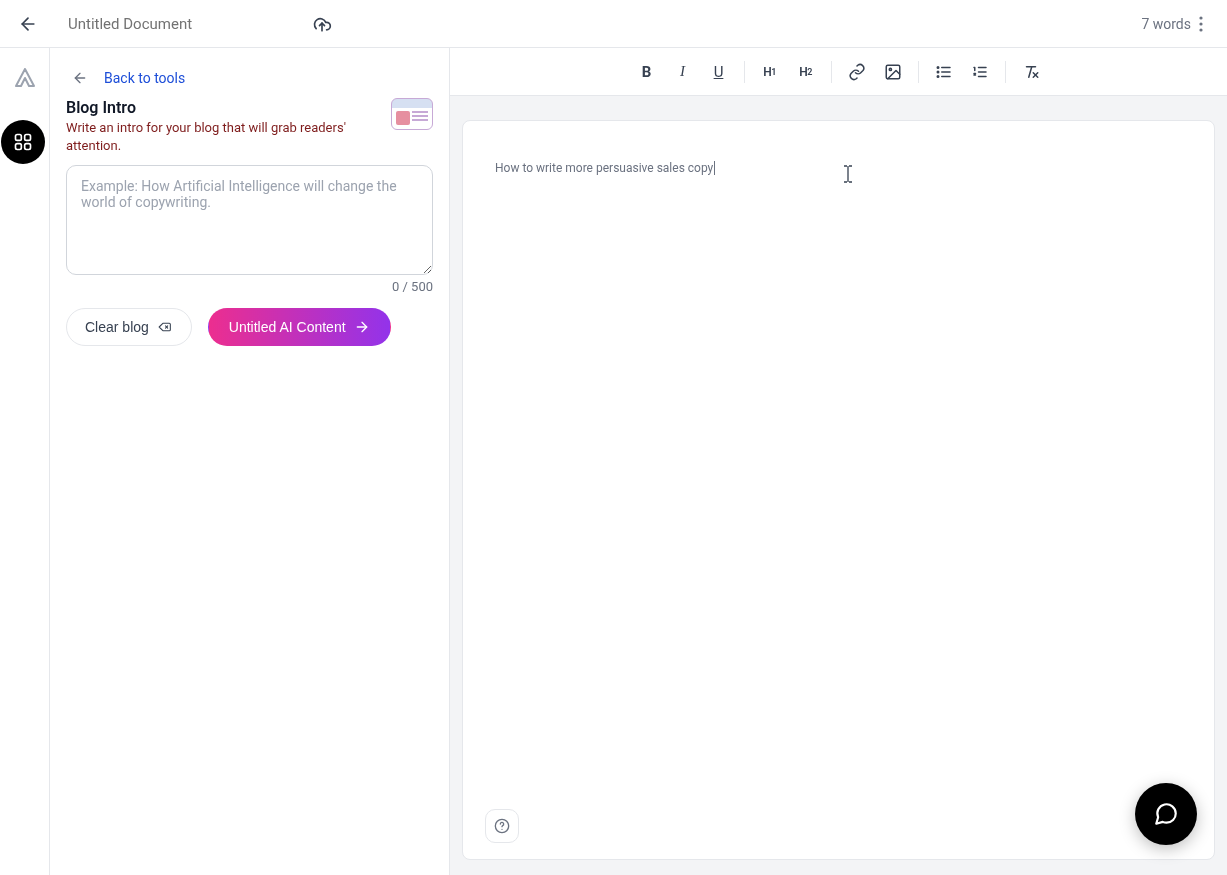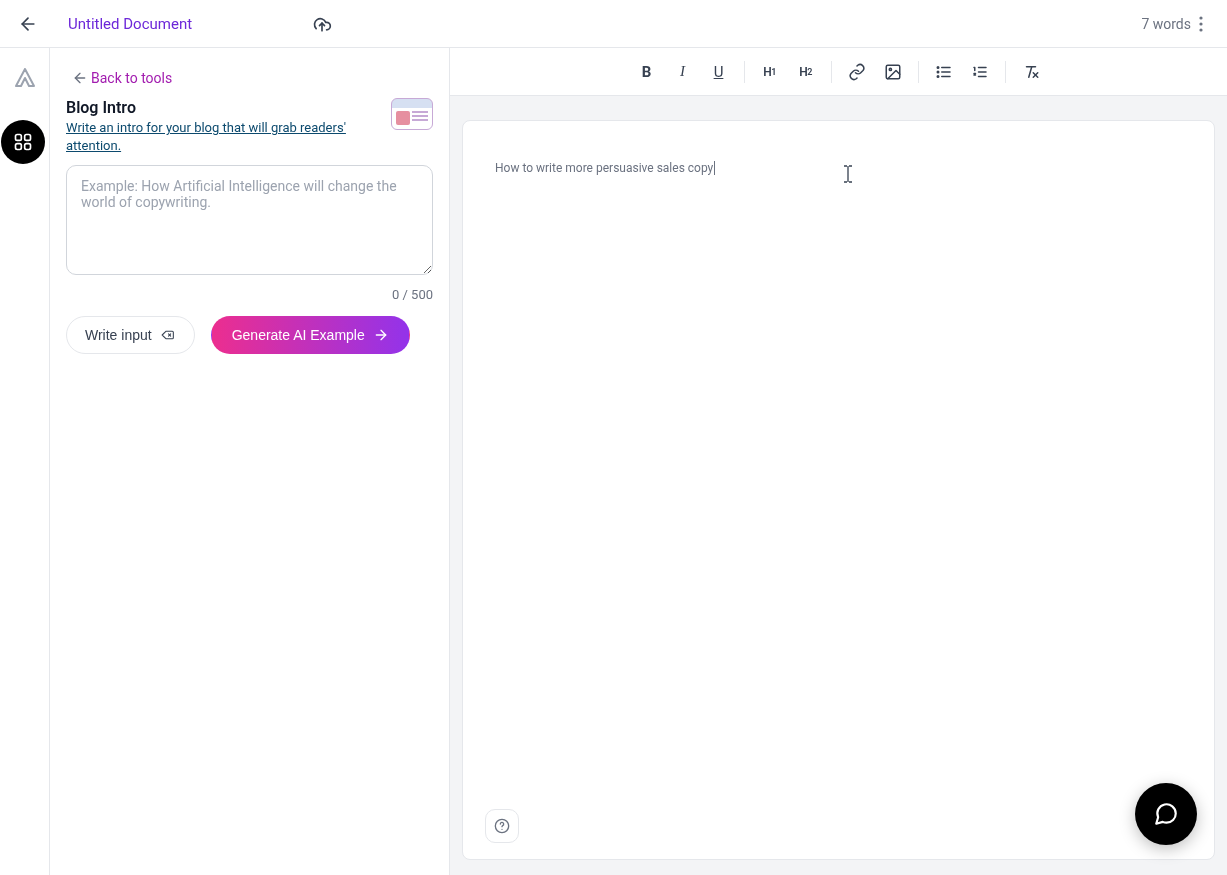--- a/index.html
+++ b/index.html
@@ -1,49 +1,49 @@
 <!DOCTYPE html>
 <html><head>
 <meta charset="utf-8">
 <style>
 * { box-sizing: border-box; margin: 0; padding: 0; }
 body { font-family: -apple-system, BlinkMacSystemFont, 'Segoe UI', Roboto, sans-serif; background: #fff; color: #1f2937; width: 1227px; height: 875px; overflow: hidden; }
 
 
 .header { height: 48px; display: flex; align-items: center; padding: 0 16px; border-bottom: 1px solid #e5e7eb; }
 .header .back { width: 24px; height: 24px; display: flex; align-items: center; justify-content: center; cursor: pointer; }
-.header .title { margin-left: 28px; color: #6d28d9; font-size: 15px; flex: 0 0 auto; }
+.header .title { margin-left: 28px; color: #737373; font-size: 15px; flex: 0 0 auto; }
 .header .cloud { margin-left: 120px; width: 20px; height: 20px; cursor: pointer; color: #374151; }
 .header .spacer { flex: 1; }
 .header .words { color: #6b7280; font-size: 14px; margin-right: 0; }
 .header .kebab { width: 20px; height: 20px; cursor: pointer; display:flex; align-items:center; justify-content:center; }
 
 
 .main { display: flex; height: calc(875px - 48px); }
 
 
 .rail { width: 50px; border-right: 1px solid #e5e7eb; display: flex; flex-direction: column; align-items: center; padding-top: 18px; gap: 30px; }
 .rail .logo { width: 24px; height: 24px; color: #9ca3af; }
 .rail .apps { width: 44px; height: 44px; border-radius: 50%; background: #000; display:flex; align-items:center; justify-content:center; color:#fff; cursor:pointer; margin-left:-4px;}
 
 
 .panel { width: 400px; border-right: 1px solid #e5e7eb; padding: 18px 16px 16px 16px; }
-.backtools { display: flex; gap: 3px; color: #a21caf; font-size: 14px; cursor: pointer; padding: 4px 0 12px 6px; }
+.backtools { display: flex; gap: 16px; color: #1d4ed8; font-size: 14px; cursor: pointer; padding: 4px 0 12px 6px; }
 .tool-head { display: flex; align-items: flex-start; gap: 12px; }
 .tool-head .tcol { flex: 1; }
 .tool-head .tname { font-weight: 600; font-size: 16px; color: #111827; }
-.tool-head .tdesc { font-size: 13px; color: #0c4a6e; margin-top: 2px; line-height: 1.4; max-width: 300px; text-decoration: underline; }
+.tool-head .tdesc { font-size: 13px; color: #7f1d1d; margin-top: 2px; line-height: 1.4; max-width: 300px; }
 .tool-head .ticon { width: 42px; height: 32px; border: 1px solid #c7a9d6; border-radius: 6px; background: linear-gradient(#d6e0f2,#d6e0f2 30%,#fff 30%); position: relative; overflow:hidden; flex-shrink:0;}
 .tool-head .ticon::before { content:""; position:absolute; left:4px; top:12px; width:14px; height:14px; background:#e68fa0; border-radius:2px;}
 .tool-head .ticon::after { content:""; position:absolute; right:4px; top:12px; width:16px; height:2px; background:#c7a9d6; box-shadow:0 4px 0 #c7a9d6, 0 8px 0 #c7a9d6;}
 .field-label { font-size: 14px; font-weight: 500; margin-top: 24px; color: #111827; }
 .ta-wrap { margin-top: 10px; }
 textarea.ta { width: 100%; height: 110px; border: 1px solid #d1d5db; border-radius: 10px; padding: 12px 14px; font-size: 14px; font-family: inherit; resize: vertical; color:#111827;}
 textarea.ta::placeholder { color: #9ca3af; }
-.counter { text-align: right; font-size: 13px; color: #6b7280; margin-top: 8px; }
+.counter { text-align: right; font-size: 13px; color: #6b7280; }
 .actions { display: flex; gap: 16px; margin-top: 14px; align-items:center; }
 .btn { border-radius: 999px; font-size: 14px; font-weight: 500; padding: 10px 18px; display:inline-flex; align-items:center; gap:8px; cursor:pointer; border:1px solid transparent;}
 .btn.clear { background:#fff; border-color:#e5e7eb; color:#374151; }
 .btn.gen { background: linear-gradient(90deg, #ec2e8f 0%, #9333ea 100%); color:#fff; padding:10px 20px; }
 
 
 .editor-wrap { flex: 1; display:flex; flex-direction:column; background:#f3f4f6; }
 .toolbar { height: 48px; background:#fff; display:flex; align-items:center; justify-content:center; gap: 2px; border-bottom:1px solid #e5e7eb; }
 .tbtn { width: 34px; height: 34px; display:flex; align-items:center; justify-content:center; color:#374151; cursor:pointer; border-radius:6px; font-size:15px;}
 .tsep { width:1px; height:22px; background:#e5e7eb; margin:0 6px; }
@@ -123,29 +123,29 @@
         <div class="tdesc">Write an intro for your blog that will grab readers' attention.</div>
       </div>
       <div class="ticon"></div>
     </div>
     <div class="ta-wrap">
       <textarea class="ta" placeholder="Example: How Artificial Intelligence will change the world of copywriting." style=""></textarea>
     </div>
     <div class="counter">0 / 500</div>
     <div class="actions">
       <button class="btn clear">
-        <span>Write input</span>
+        <span>Clear blog</span>
         <svg width="16" height="16" viewBox="0 0 24 24" fill="none" stroke="#374151" stroke-width="2" stroke-linecap="round" stroke-linejoin="round">
             <path d="M21 5H9l-7 7 7 7h12a2 2 0 0 0 2-2V7a2 2 0 0 0-2-2z" transform="scale(0.8) translate(2,3)"></path>
             <line x1="14" y1="10" x2="18" y2="14" transform="scale(0.8) translate(2,3)"></line>
             <line x1="18" y1="10" x2="14" y2="14" transform="scale(0.8) translate(2,3)"></line>
           </svg>
       </button>
       <button class="btn gen">
-        <span>Generate AI Example</span>
+        <span>Untitled AI Content</span>
         <svg width="16" height="16" viewBox="0 0 24 24" fill="none" stroke="#fff" stroke-width="2" stroke-linecap="round" stroke-linejoin="round">
             <line x1="5" y1="12" x2="19" y2="12"></line>
             <polyline points="12 5 19 12 12 19"></polyline>
           </svg>
       </button>
     </div>
   </div>
 
   <div class="editor-wrap">
     <div class="toolbar">

